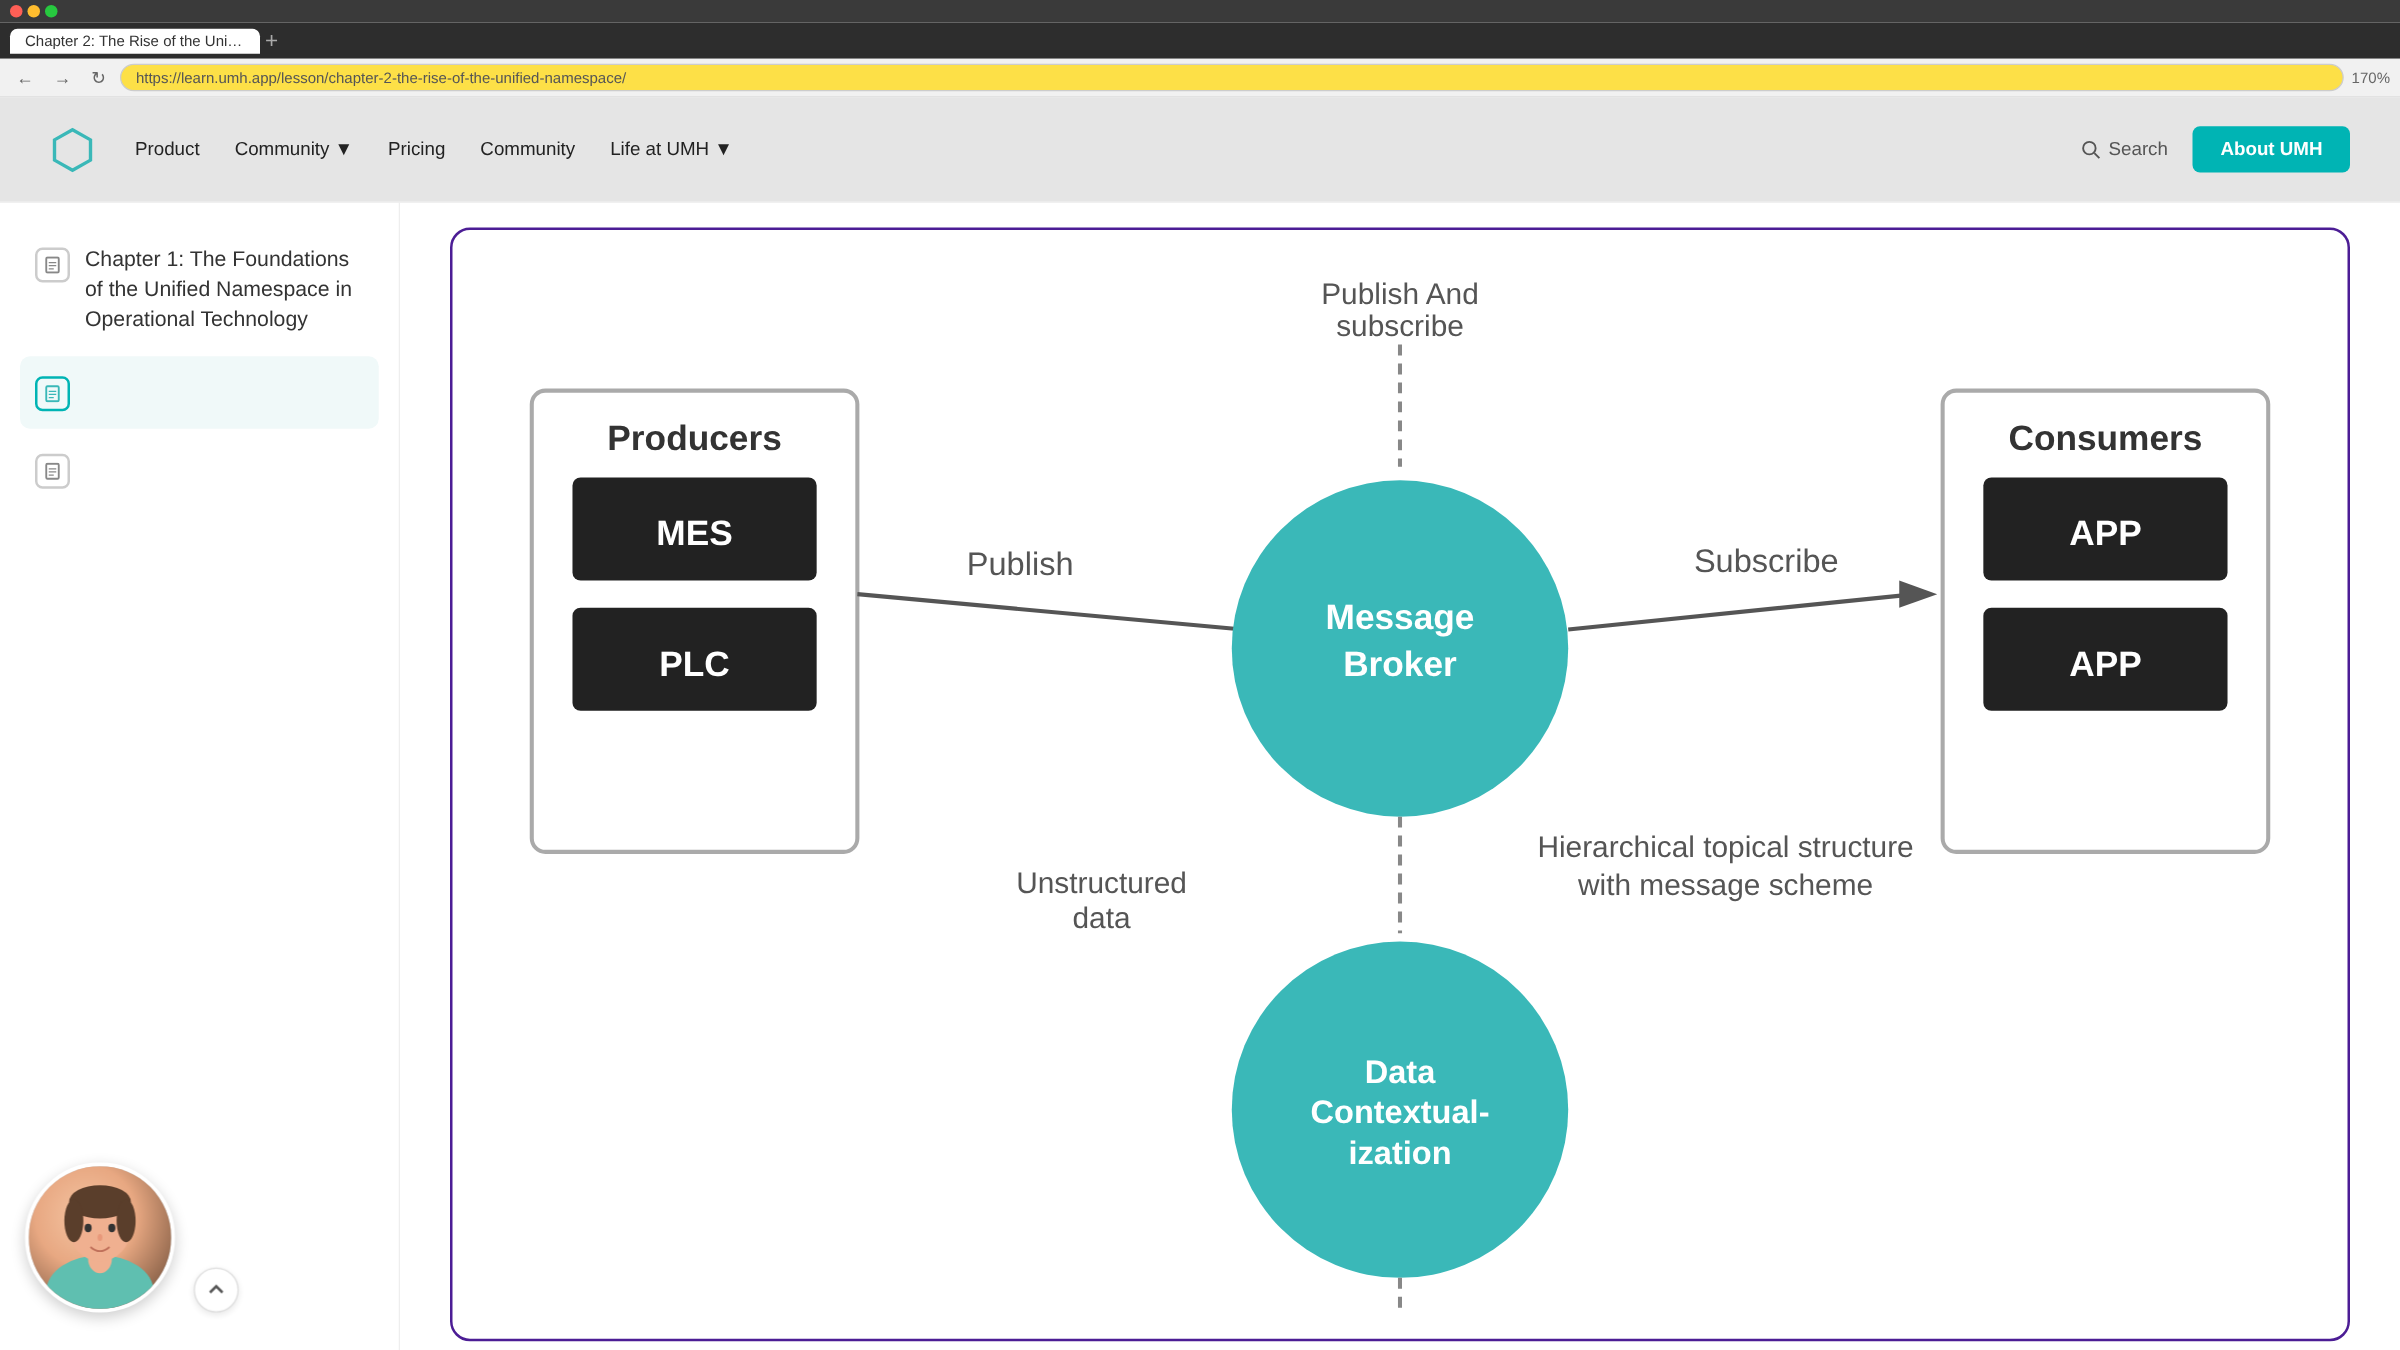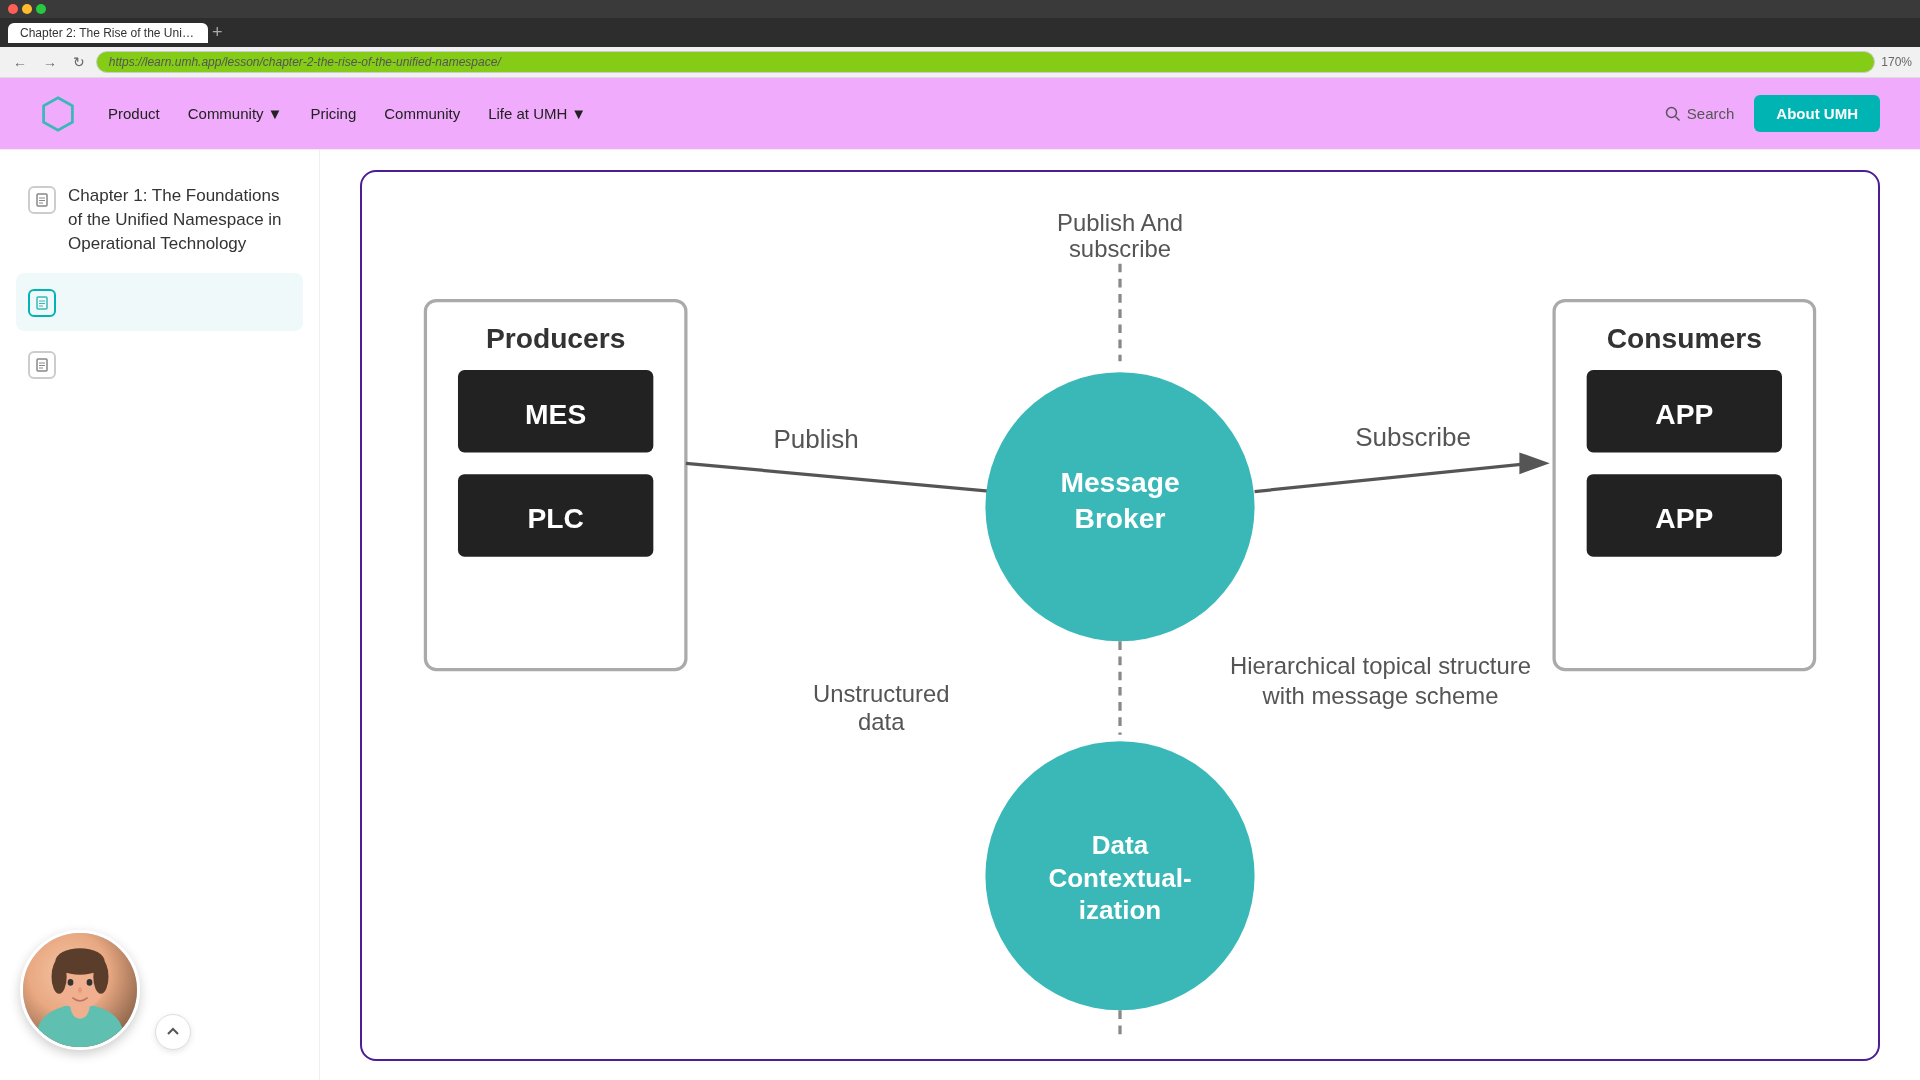--- a/index.html
+++ b/index.html
@@ -8,25 +8,25 @@
     
     .browser-chrome { background: #3a3a3a; padding: 4px 8px; display: flex; align-items: center; gap: 6px; }
     .browser-tabs { background: #2d2d2d; display: flex; align-items: center; padding: 4px 8px; gap: 4px; font-size: 12px; color: #ccc; }
     .browser-tab { background: #fff; color: #333; padding: 3px 12px; border-radius: 6px 6px 0 0; font-size: 12px; max-width: 200px; white-space: nowrap; overflow: hidden; text-overflow: ellipsis; }
     .browser-dots { display: flex; gap: 4px; }
     .browser-dot { width: 10px; height: 10px; border-radius: 50%; }
     .dot-red { background: #ff5f56; }
     .dot-yellow { background: #ffbd2e; }
     .dot-green { background: #27c93f; }
     .address-bar-row { background: #f1f1f1; padding: 4px 8px; display: flex; align-items: center; gap: 6px; border-bottom: 1px solid #ddd; }
-    .address-bar { flex: 1; background: #84cc16; border: 1px solid #ccc; border-radius: 12px; padding: 3px 12px; font-size: 12px; color: #555; font-style: italic; }
+    .address-bar { flex: 1; background: #fde047; border: 1px solid #ccc; border-radius: 12px; padding: 3px 12px; font-size: 12px; color: #555; }
     .nav-btn { background: none; border: none; color: #666; font-size: 14px; cursor: pointer; padding: 2px 5px; }
 
     
-    .navbar { display: flex; align-items: center; padding: 0 40px; height: 72px; border-bottom: 1px solid #eee; gap: 32px; position: sticky; top: 0; background: #f0abfc; z-index: 100; }
+    .navbar { display: flex; align-items: center; padding: 0 40px; height: 84px; border-bottom: 1px solid #eee; gap: 32px; position: sticky; top: 0; background: #e5e5e5; z-index: 100; }
     .logo { display: flex; align-items: center; gap: 8px; }
     .logo-hex { width: 36px; height: 36px; }
     .nav-links { display: flex; align-items: center; gap: 28px; flex: 1; }
     .nav-link { font-size: 15px; color: #222; text-decoration: none; cursor: pointer; display: flex; align-items: center; gap: 4px; }
     .nav-right { display: flex; align-items: center; gap: 20px; margin-left: auto; }
     .search-btn { display: flex; align-items: center; gap: 6px; color: #555; cursor: pointer; font-size: 15px; }
     .about-btn { background: #00b4b4; color: #fff; border: none; border-radius: 6px; padding: 10px 22px; font-size: 15px; font-weight: 600; cursor: pointer; }
 
     
     .main-layout { display: flex; min-height: 700px; }

